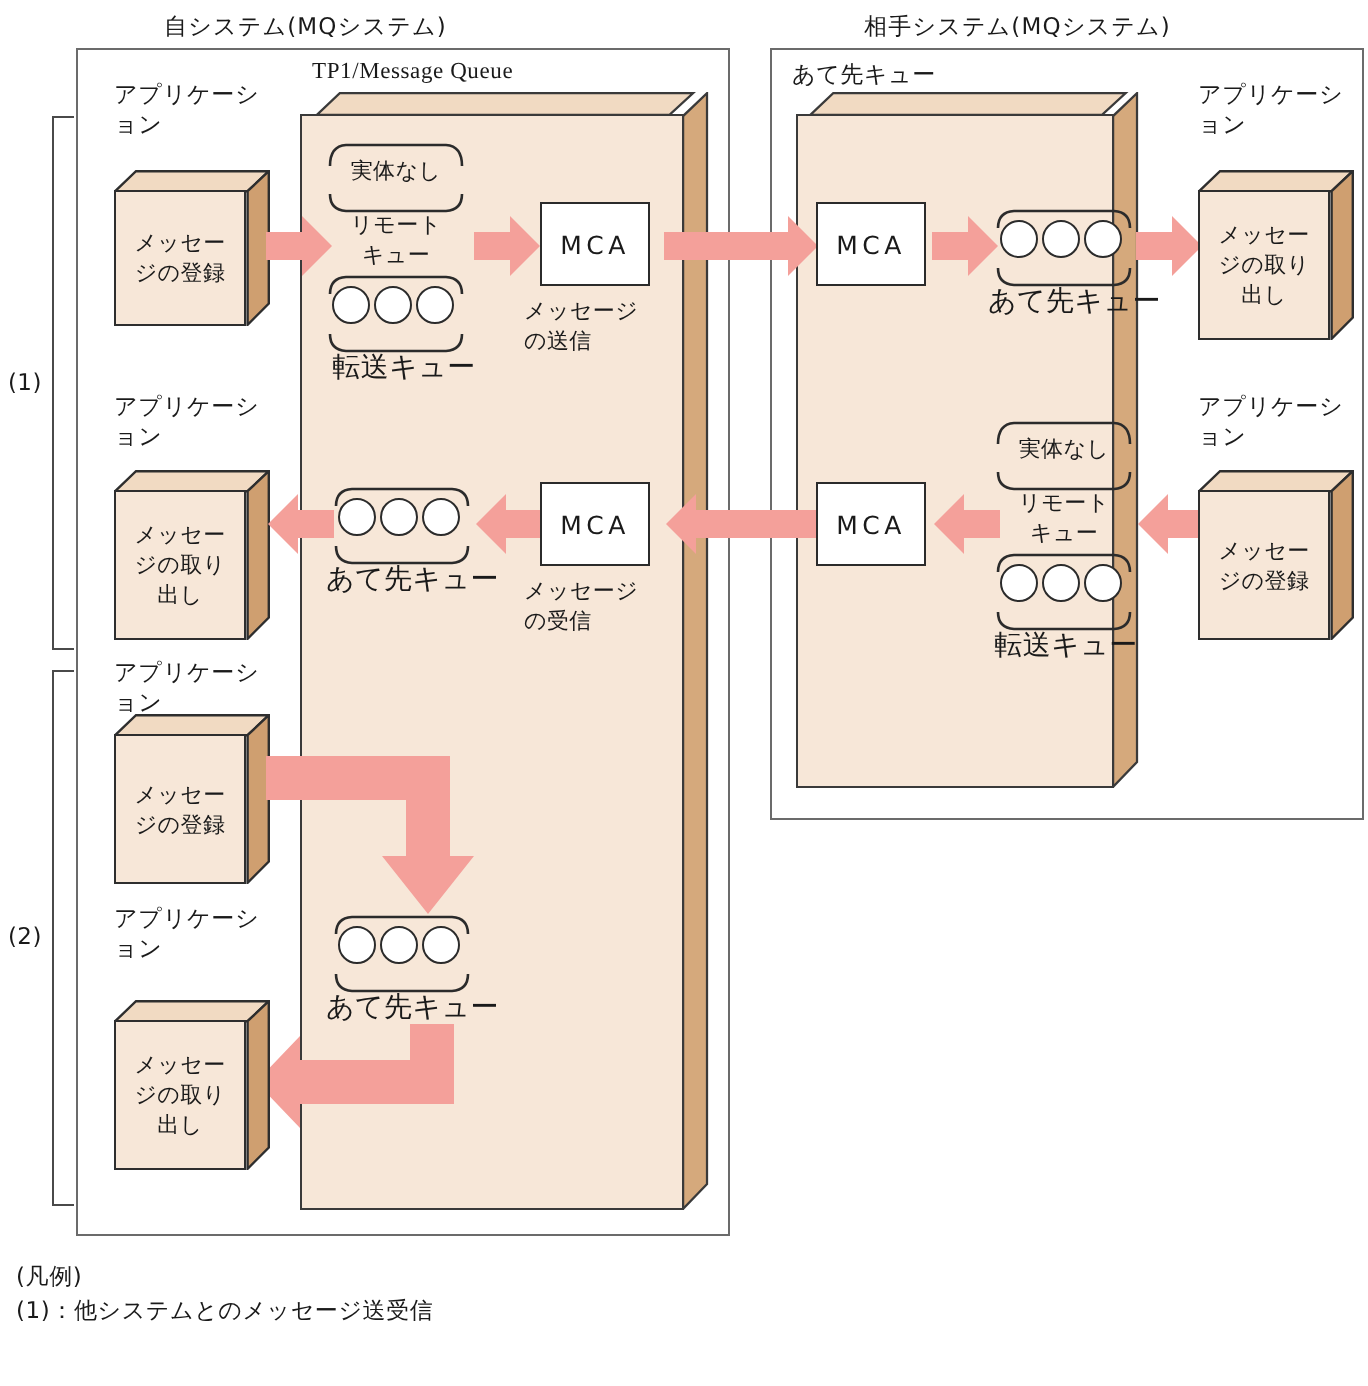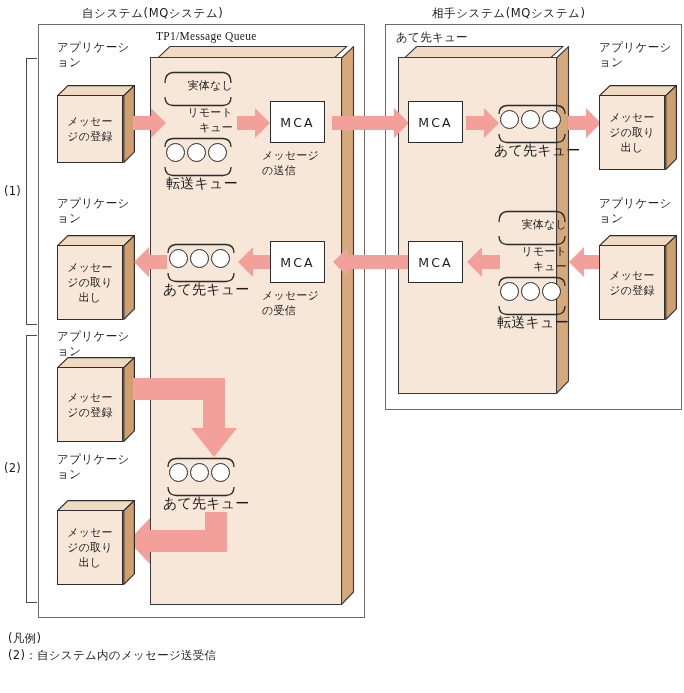--- a/index.html
+++ b/index.html
@@ -38,21 +38,21 @@
        font-size:12.5px;letter-spacing:2.2px;box-sizing:border-box;}
   .mca-cap{position:absolute;font-size:11px;line-height:15px;letter-spacing:.2px;white-space:nowrap;}
 
   
   .queue{position:absolute;}
   .queue .circles{position:absolute;left:0;top:7px;display:flex;gap:2px;}
   .queue .circ{width:19px;height:19px;border:1.4px solid #2b2b2b;border-radius:50%;background:#ffffff;box-sizing:border-box;}
   .qlabel{position:absolute;font-size:14px;white-space:nowrap;letter-spacing:.2px;}
 
   
-  .stacklabel{position:absolute;font-size:11px;line-height:15px;white-space:nowrap;text-align:right;letter-spacing:.2px;}
+  .stacklabel{position:absolute;font-size:11px;line-height:15px;white-space:nowrap;text-align:center;letter-spacing:.2px;}
 
   
   .arrow{position:absolute;}
 
   
   .bracket{position:absolute;border:1.4px solid #4a4a4a;border-right:none;box-sizing:border-box;}
   .bracket-label{position:absolute;font-size:11.5px;letter-spacing:.2px;}
 
   
   .legend{position:absolute;left:8px;top:630px;font-size:11.5px;line-height:17px;letter-spacing:.3px;}
@@ -342,16 +342,16 @@
   </div>
 
   <div class="bracket" style="left:26px;top:58px;width:11px;height:267px;"></div>
   <div class="bracket-label" style="left:4px;top:184px;">(1)</div>
 
   <div class="bracket" style="left:26px;top:335px;width:11px;height:268px;"></div>
   <div class="bracket-label" style="left:4px;top:461px;">(2)</div>
 
   <div class="legend">
     <div>(凡例)</div>
-    <div>(2)：自システム内のメッセージ送受信</div>
+    <div>(1)：他システムとのメッセージ送受信</div>
   </div>
 
 </div>
 
 </body></html>

